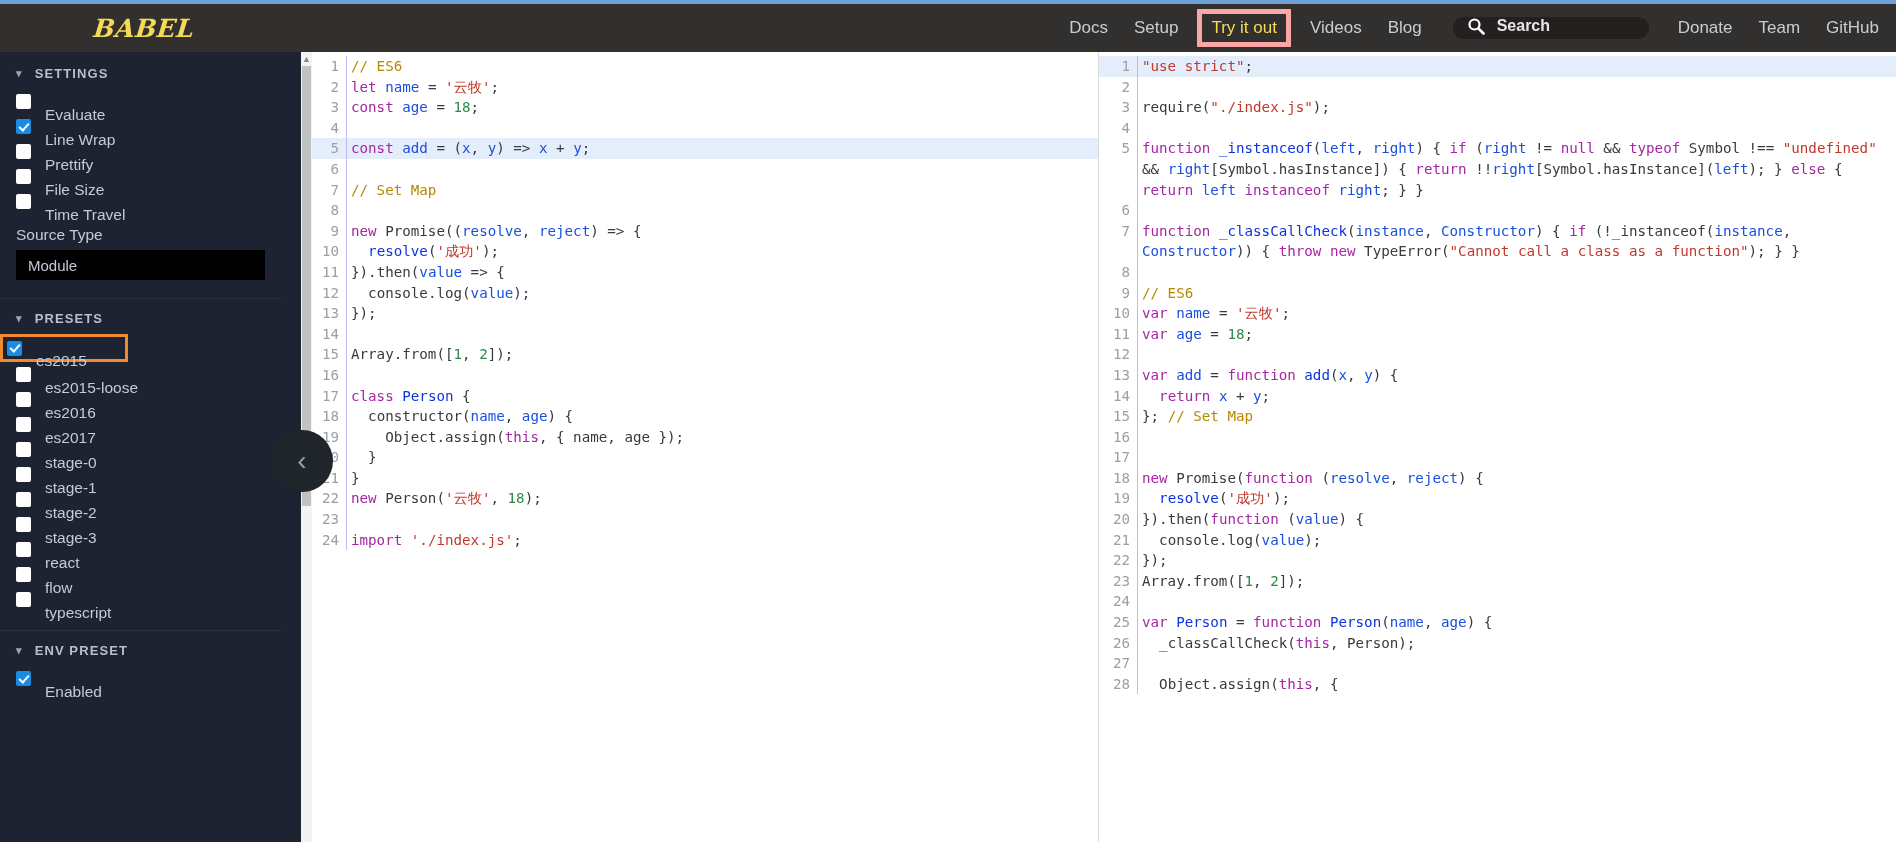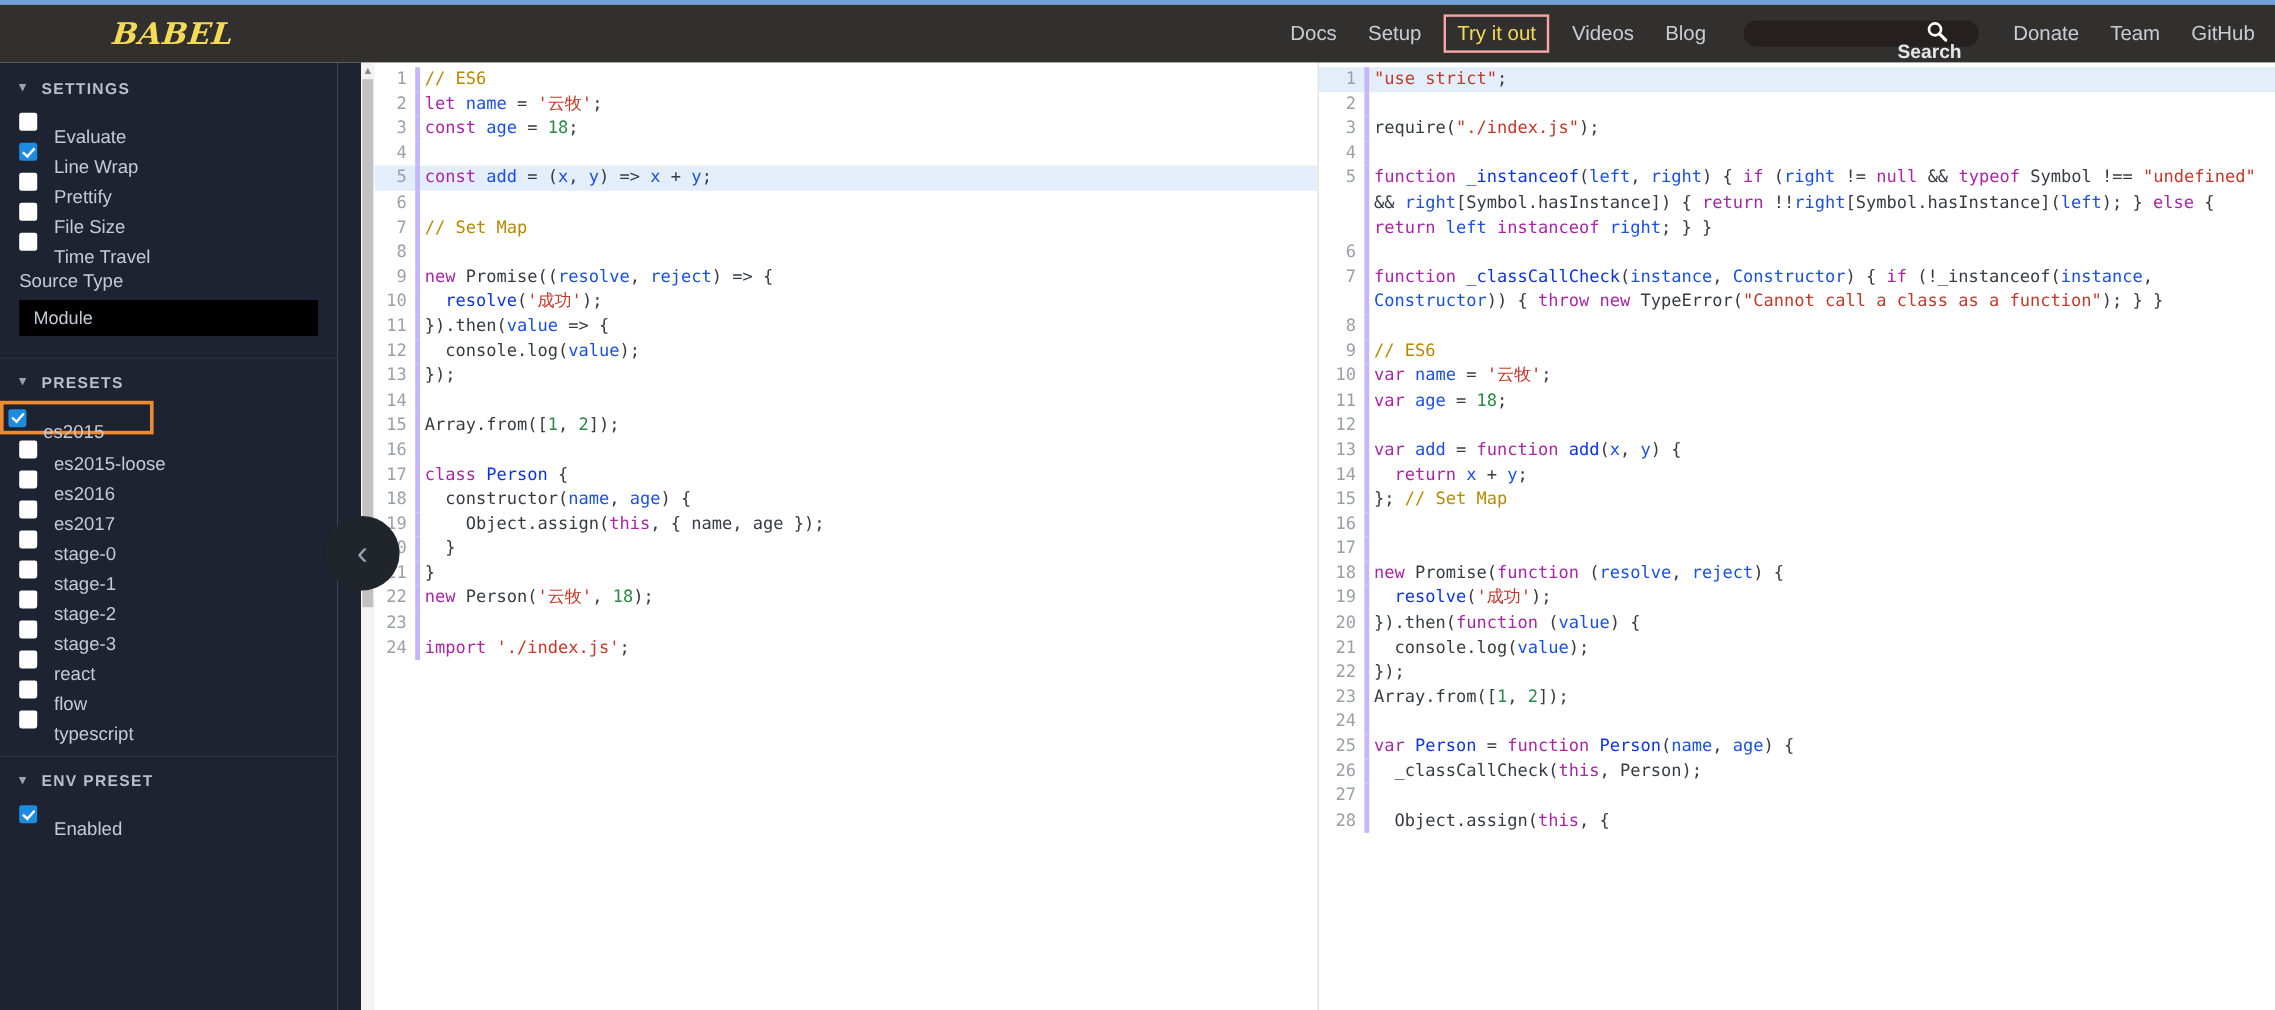--- a/index.html
+++ b/index.html
@@ -41,34 +41,33 @@
   .nav-link {
     color: #c8cdd4;
     font-size: 17px;
     padding: 6px 13px;
     text-decoration: none;
     white-space: nowrap;
     cursor: pointer;
   }
   .nav-link.active-hl {
     color: #f5da55;
-    border: 2px solid #fca5a5;
+    border: 5px solid #fca5a5;
     padding: 4px 9px;
     margin: 0 6px;
   }
   .search-box {
-    display: flex; align-items: flex-end;
+    display: flex; align-items: flex-start;
     background: #25201f;
     border-radius: 20px;
     height: 22px;
     width: 196px;
     margin: 0 16px 0 18px;
     padding: 0 14px;
     cursor: text;
-    flex-direction: column;
   }
   .search-ico { width: 18px; height: 18px; margin-right: 12px; flex: 0 0 18px; }
   .search-ph { color: #e4e6ea; font-size: 16px; font-weight: bold; }
 
   
   .body-row { flex: 1 1 auto; display: flex; min-height: 0; position: relative; }
 
   
   .sidebar {
     width: 281px; flex: 0 0 281px;
@@ -166,21 +165,21 @@
   .ln-row.hl { background: #e4eefb; }
   .ln-num {
     width: 34px; flex: 0 0 34px;
     text-align: right;
     padding-right: 7px;
     color: #9aa0a6;
     user-select: none;
   }
   .editor.right .ln-num { width: 38px; flex: 0 0 38px; }
   .ln-txt { flex: 1 1 auto; white-space: pre-wrap; word-break: break-word; padding-left: 4px; }
-  .ln-sep { border-left: 4px solid #c4b5fd; }
+  .ln-sep { border-left: 1px solid #c4b5fd; }
 
   
   .k  { color: #a626a4; }   
   .kb { color: #0d33e0; }   
   .v  { color: #1a4fe0; }   
   .s  { color: #c0392b; }   
   .n  { color: #2d8a46; }   
   .c  { color: #b58900; }   
   .p  { color: #383a42; }   
   .f  { color: #383a42; }   

